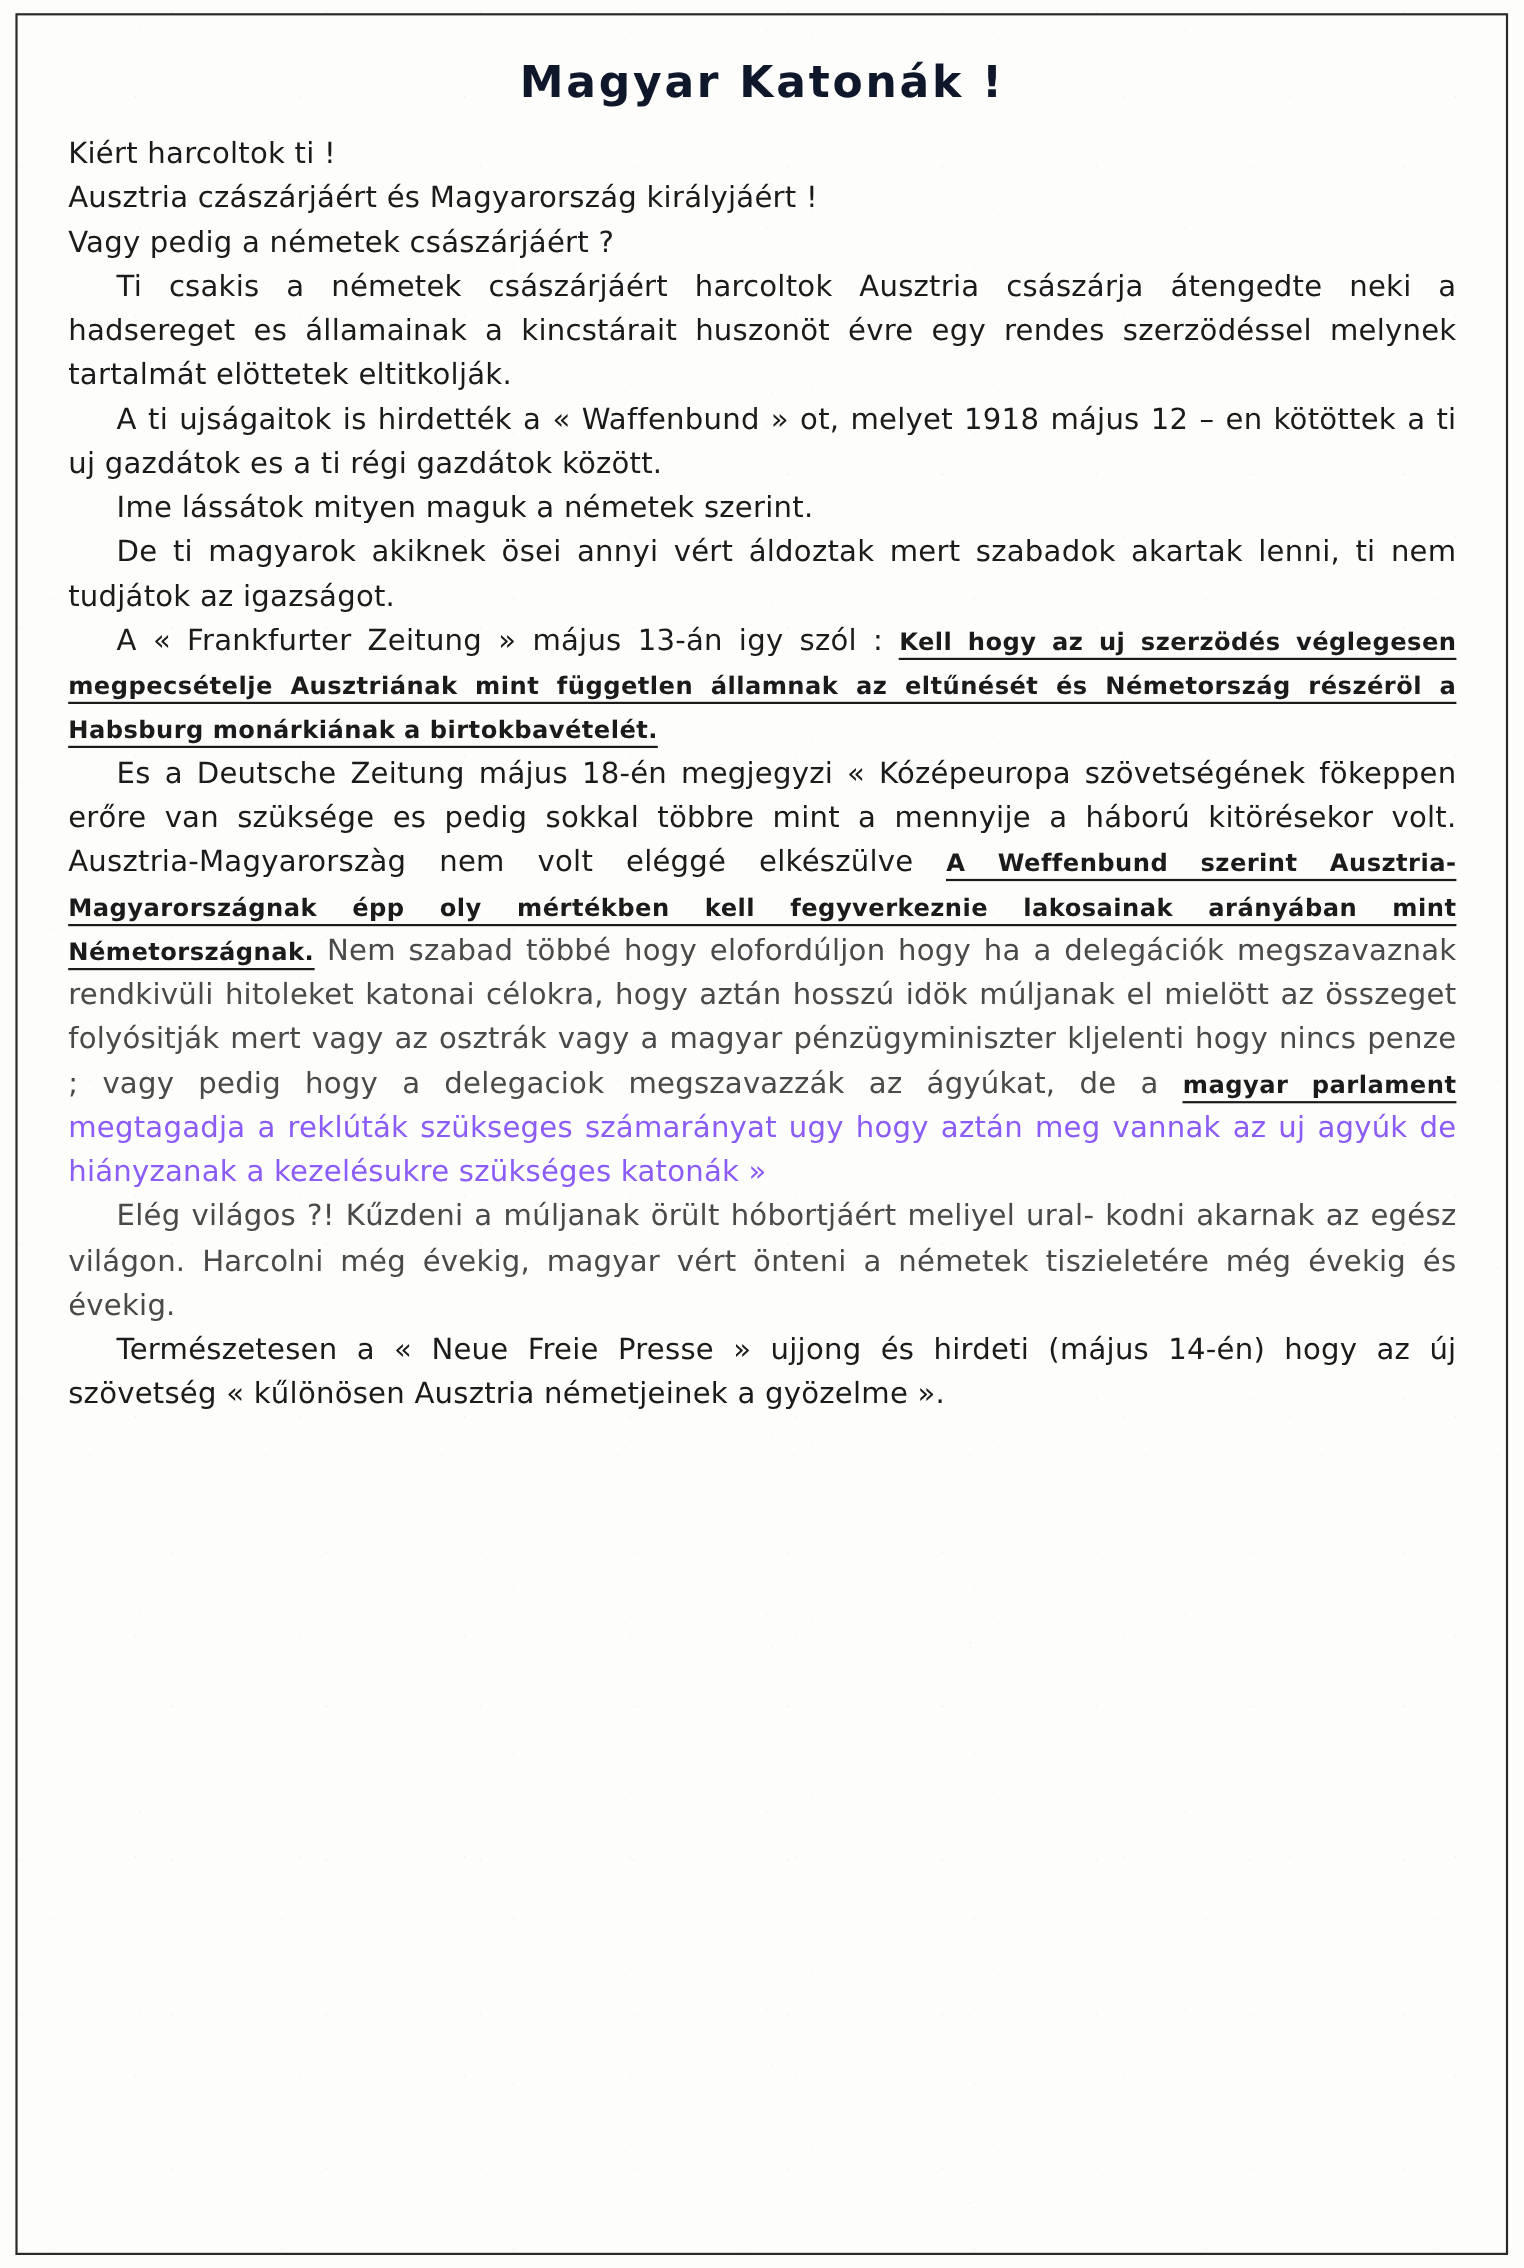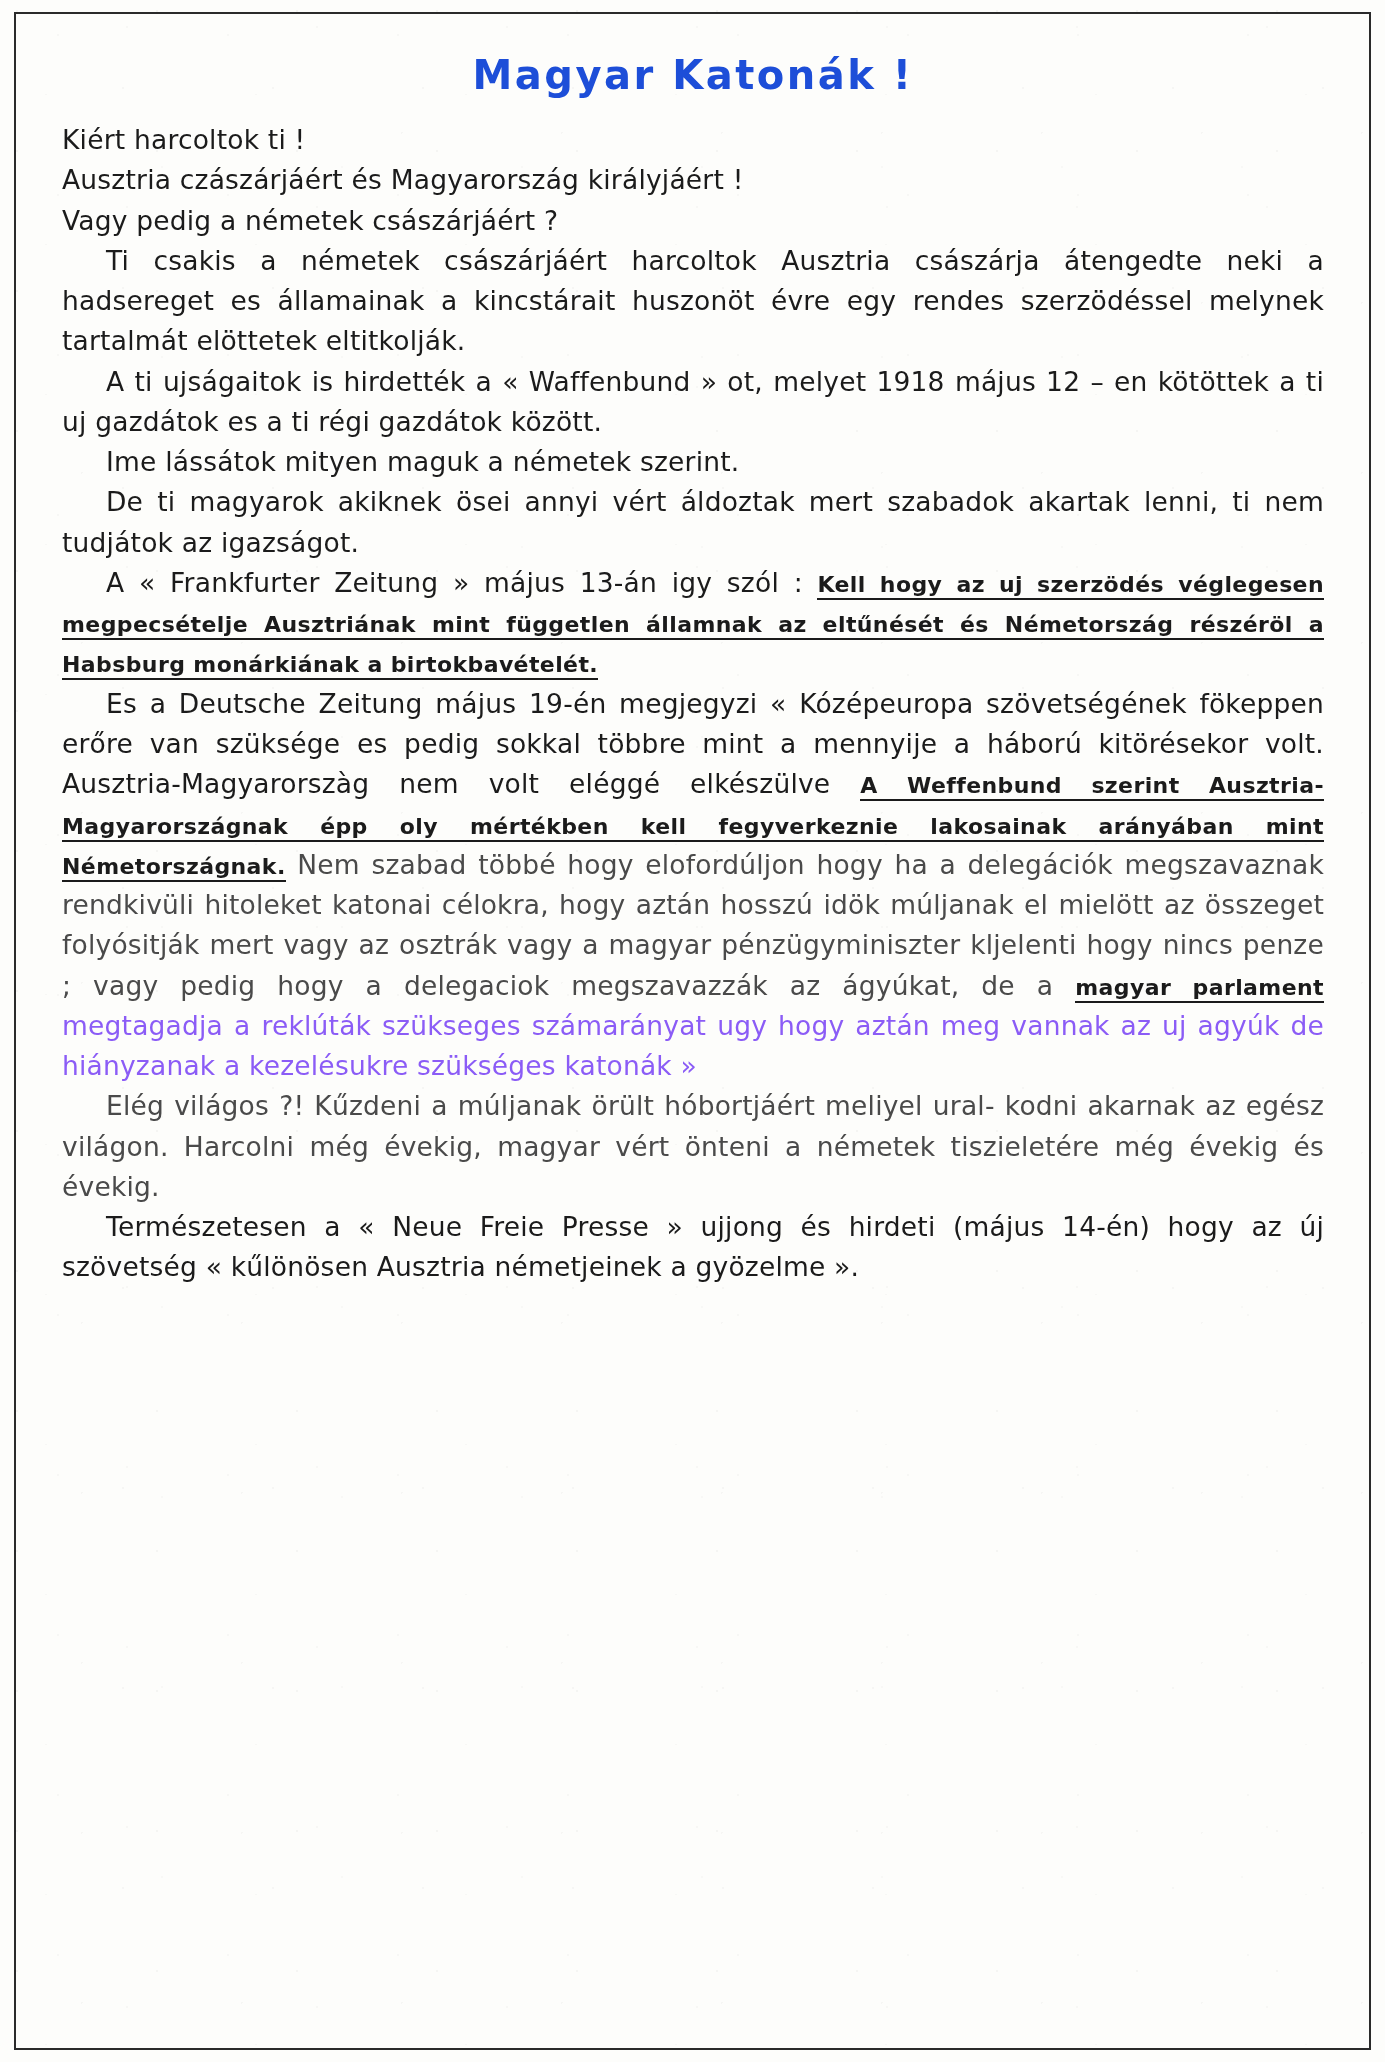--- a/index.html
+++ b/index.html
@@ -53,21 +53,21 @@
     top: 34px;
     width: 1262px;
     box-sizing: border-box;
   }
   .doc-title {
     text-align: center;
     font-size: 40px;
     font-weight: 700;
     letter-spacing: 2.5px;
     margin: 18px 0 22px 0;
-    color: #1d4ed8;
+    color: #0f172a;
     font-family: "DejaVu Sans", sans-serif;
   }
   .body-text {
     font-size: 26.5px;
     line-height: 1.52;
     text-align: justify;
     color: #1b1b1b;
     letter-spacing: 0.2px;
   }
   p.para {
@@ -135,21 +135,21 @@
         <span>De ti magyarok akiknek ösei annyi vért áldoztak mert szabadok</span>
         <span>akartak lenni, ti nem tudjátok az igazságot.</span>
       </p>
 
       <p class="para">
         <span>A « Frankfurter Zeitung » május 13-án igy szól :</span>
         <span class="emph u">Kell hogy az uj szerzödés véglegesen megpecsételje Ausztriának mint független államnak az eltűnését és Németország részéröl a Habsburg monárkiának a birtokbavételét.</span>
       </p>
 
       <p class="para">
-        <span>Es a Deutsche Zeitung május 19-én megjegyzi</span>
+        <span>Es a Deutsche Zeitung május 18-én megjegyzi</span>
         <span>« Kózépeuropa szövetségének fökeppen erőre van szüksége es pedig sokkal többre mint a mennyije a háború kitörésekor volt. Ausztria-Magyarorszàg nem volt eléggé elkészülve</span>
         <span class="emph u">A Weffenbund szerint Ausztria-Magyarországnak épp oly mértékben kell fegyverkeznie lakosainak arányában mint Németországnak.</span>
         <span class="faded">Nem szabad többé hogy elofordúljon hogy ha a delegációk megszavaznak rendkivüli hitoleket katonai célokra, hogy aztán hosszú idök múljanak el mielött az összeget folyósitják mert vagy az osztrák vagy a magyar pénzügyminiszter kljelenti hogy nincs penze ; vagy pedig hogy a delegaciok megszavazzák az ágyúkat, de a</span>
         <span class="emph u">magyar parlament</span>
         <span class="faded-more">megtagadja a reklúták szükseges számarányat ugy hogy aztán meg vannak az uj agyúk de hiányzanak a kezelésukre szükséges katonák »</span>
       </p>
 
       <p class="para">
         <span class="faded">Elég világos ?! Kűzdeni a múljanak örült hóbortjáért meliyel ural-</span>
         <span class="faded">kodni akarnak az egész világon. Harcolni még évekig, magyar vért</span>

